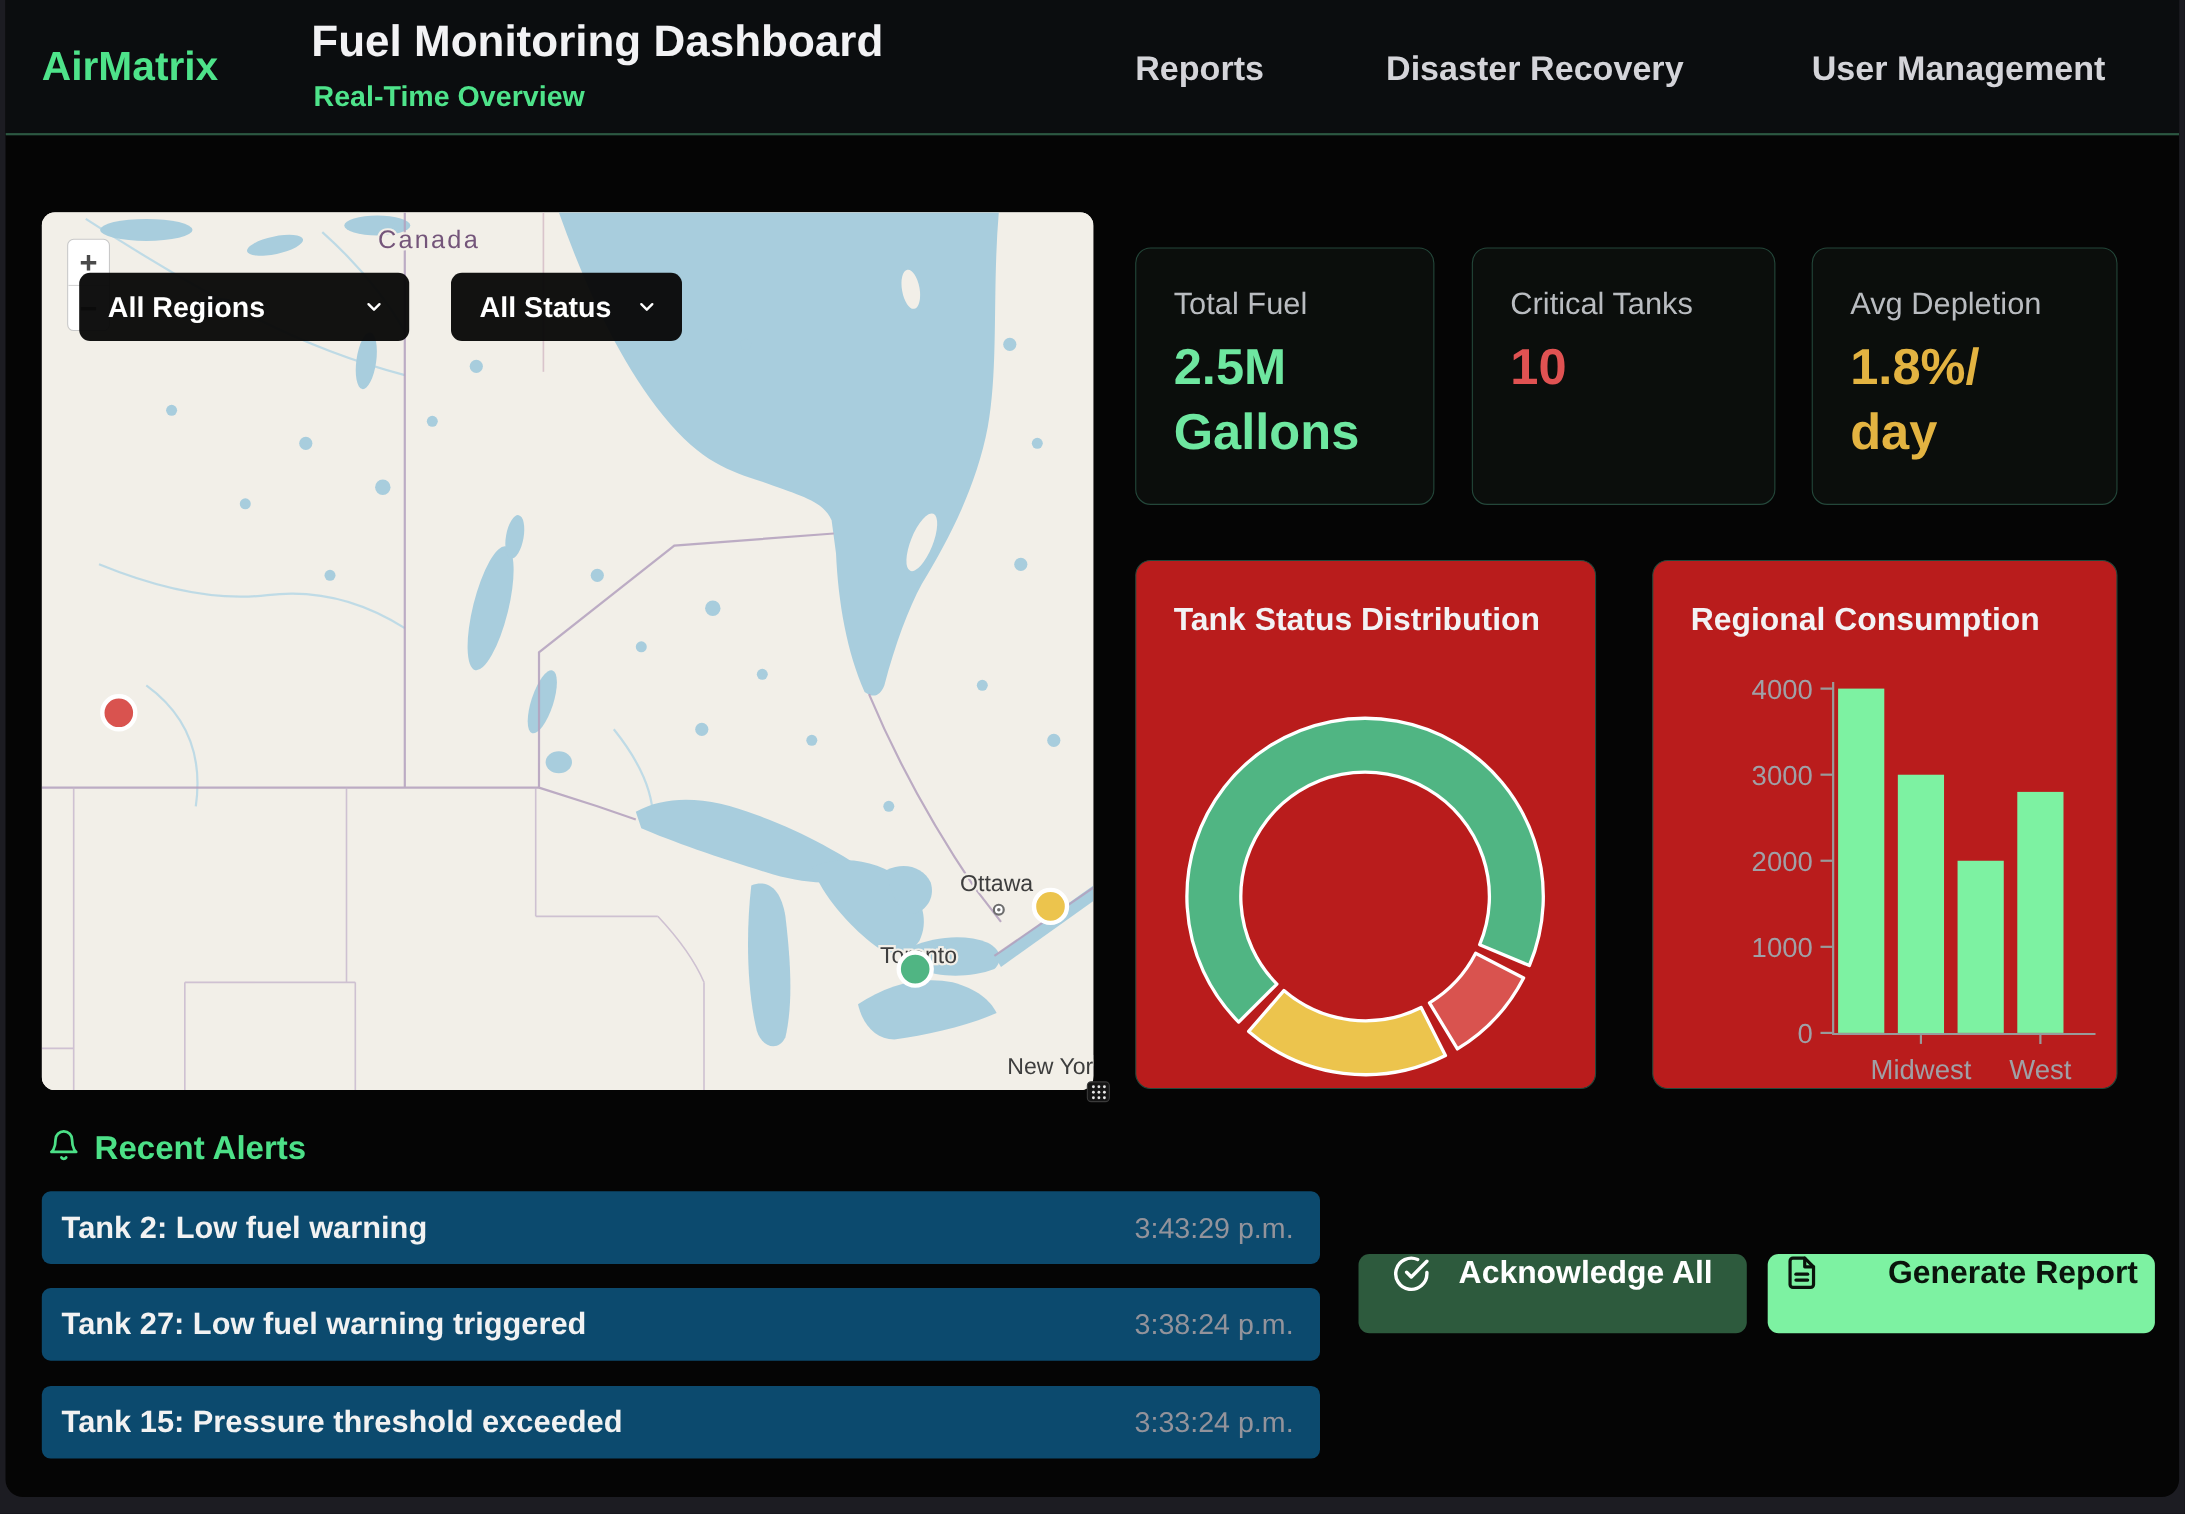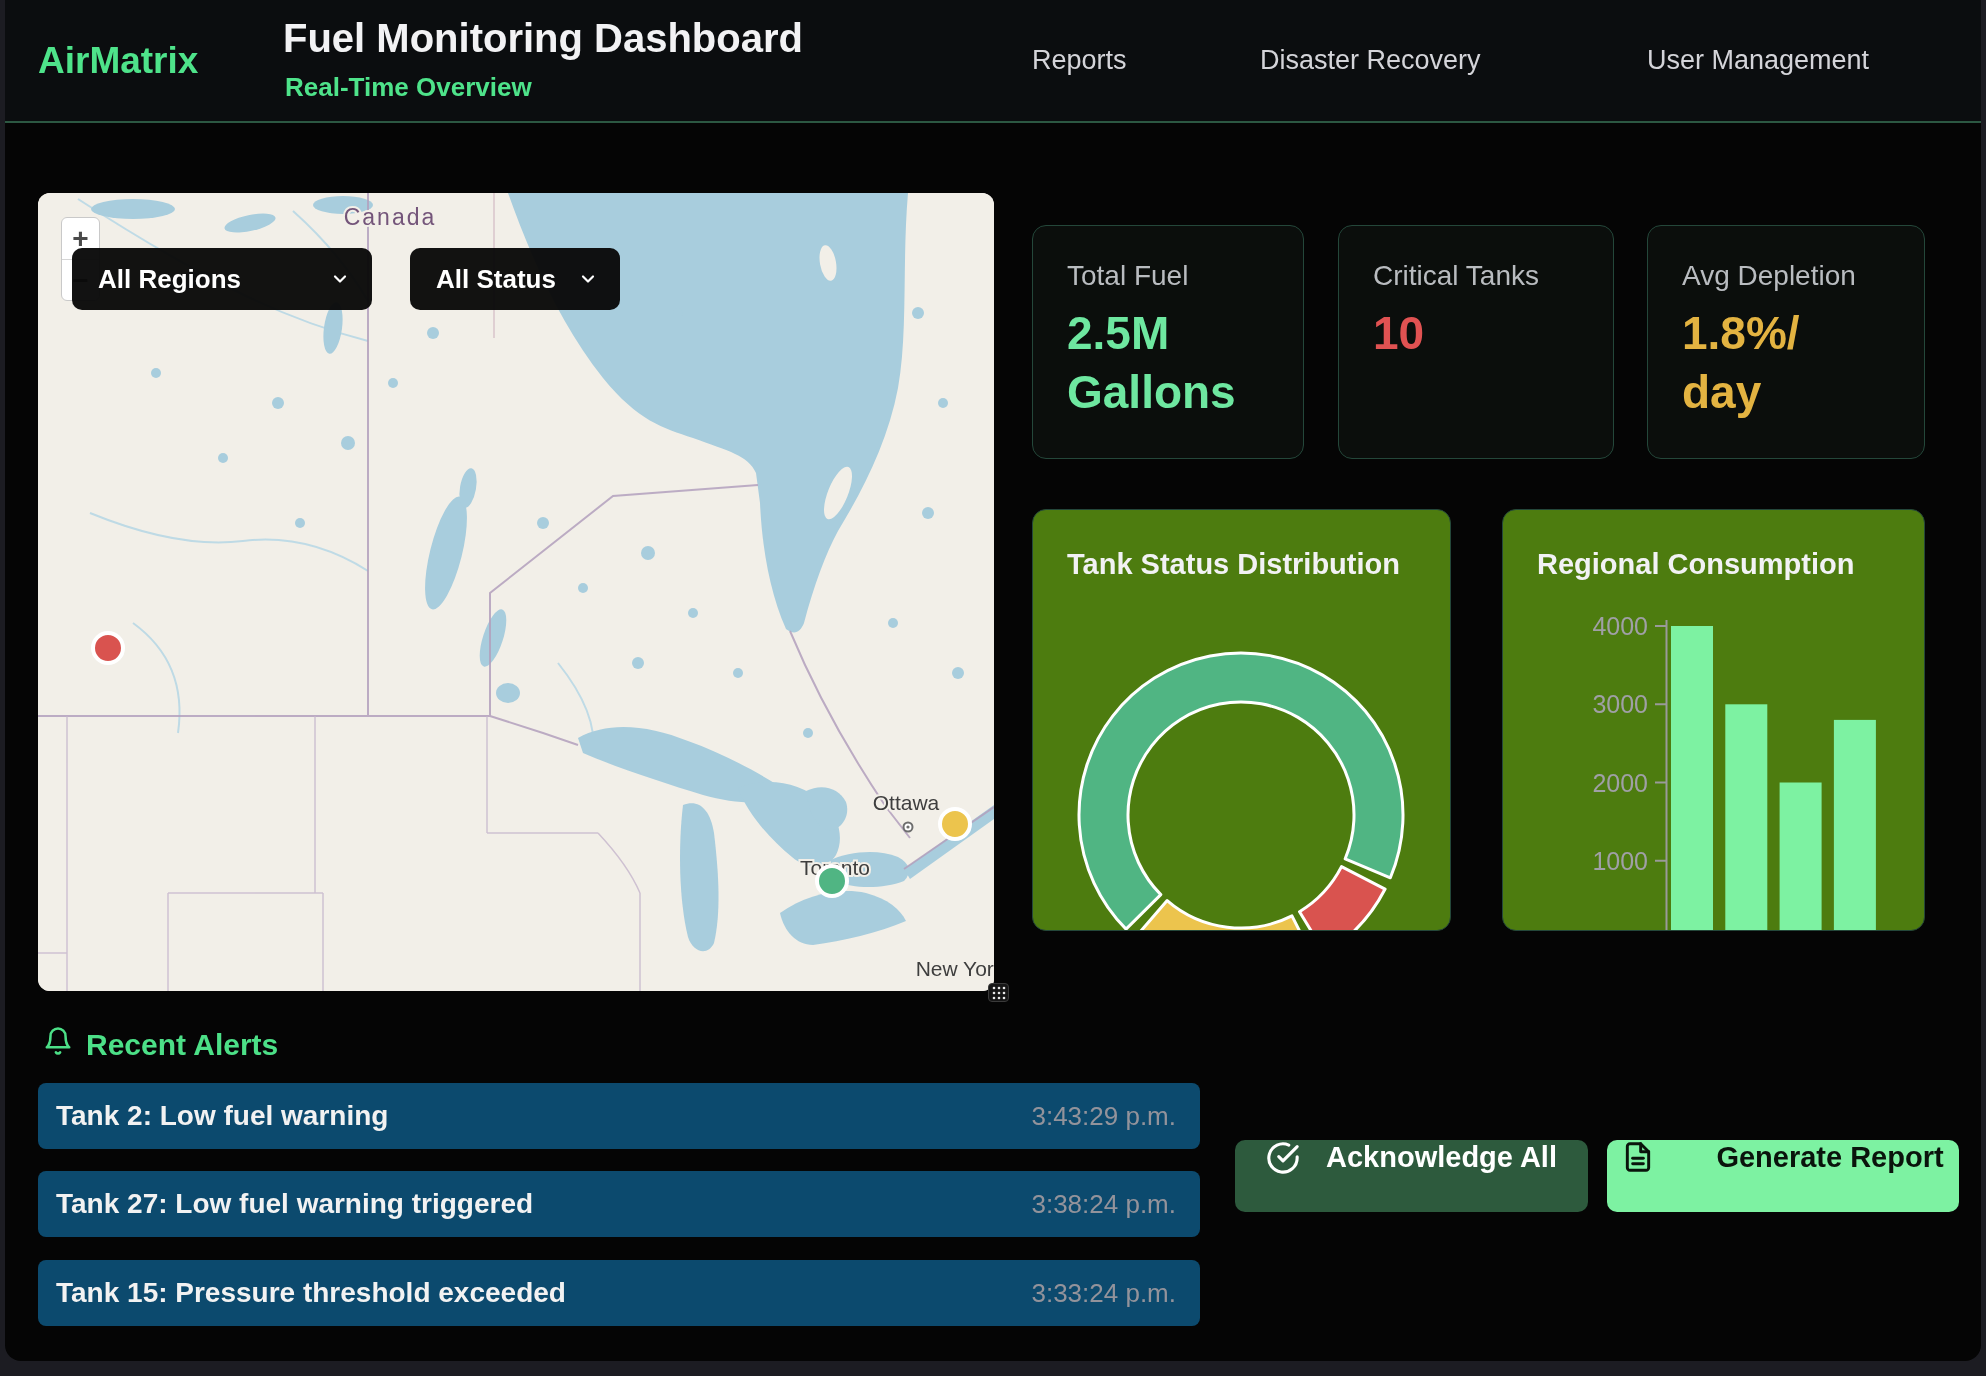--- a/index.html
+++ b/index.html
@@ -7,21 +7,21 @@
   .stage{position:relative;width:1986px;height:1376px;background:#1c1c22;overflow:hidden;}
   .window{position:absolute;left:5px;top:0;right:5px;bottom:15px;background:#050505;
           border-radius:0 0 16px 16px;overflow:hidden;}
 
   
   .header{position:absolute;left:0;top:0;width:100%;height:123px;background:#0b0d0f;
           border-bottom:2px solid #2c5842;}
   .logo{position:absolute;left:33px;top:40px;font-size:37px;font-weight:bold;color:#4ee38a;}
   .title{position:absolute;left:278px;top:16px;font-size:40px;font-weight:bold;color:#f2f2f4;}
   .subtitle{position:absolute;left:280px;top:72px;font-size:26px;font-weight:bold;color:#4ee38a;}
-  .nav-item{position:absolute;top:45px;font-size:27px;color:#d4d4d9;cursor:pointer;}
+  .nav-item{position:absolute;top:45px;font-size:31px;color:#d4d4d9;cursor:pointer;font-weight:bold;}
   .nav-reports{left:1027px;} .nav-dr{left:1255px;} .nav-um{left:1642px;}
 
   
   .map-panel{position:absolute;left:33px;top:193px;width:956px;height:798px;border-radius:12px;
              overflow:hidden;background:#f2efe8;}
   .map-svg{position:absolute;left:0;top:0;}
   .map-label{paint-order:stroke;stroke:#f2efe8;stroke-width:4px;}
   .zoom-ctl{position:absolute;left:23px;top:24px;width:39px;height:84px;background:#fff;
             border:1px solid #c9c9c9;border-radius:6px;z-index:1;overflow:hidden;}
   .zoom-btn{width:100%;height:41px;display:flex;align-items:center;justify-content:center;
@@ -38,21 +38,21 @@
 
   
   .kpi{position:absolute;top:225px;height:234px;background:#0b0e0c;border:1px solid #24473a;
        border-radius:14px;padding:34px;}
   .kpi1{left:1027px;width:272px;} .kpi2{left:1333px;width:276px;} .kpi3{left:1642px;width:278px;}
   .kpi-label{font-size:28px;color:#b9bcc0;margin-bottom:12px;}
   .kpi-value{font-size:46px;font-weight:bold;line-height:1.28;}
   .v-green{color:#6ee7a0;} .v-red{color:#e05252;} .v-amber{color:#e3b341;max-width:145px;}
 
   
-  .panel{position:absolute;top:509px;height:422px;background:#4d7c0f;border:1px solid #24473a;
+  .panel{position:absolute;top:509px;height:481px;background:#b91c1c;border:1px solid #24473a;
          border-radius:14px;overflow:hidden;}
   .panel-donut{left:1027px;width:419px;} .panel-bar{left:1497px;width:423px;text-decoration:underline;}
   .panel-title{position:absolute;left:34px;top:38px;font-size:29px;font-weight:bold;color:#f2f2f4;}
   #donut-chart{position:absolute;left:38px;top:135px;}
   #bar-chart{position:absolute;left:0;top:0;}
   .chart-text{fill:#a0a0a6;font-size:25px;}
 
   
   .alerts-title{position:absolute;left:81px;top:1028px;font-size:30px;font-weight:bold;color:#4ce087;}
   .bell{position:absolute;left:38px;top:1026px;}

